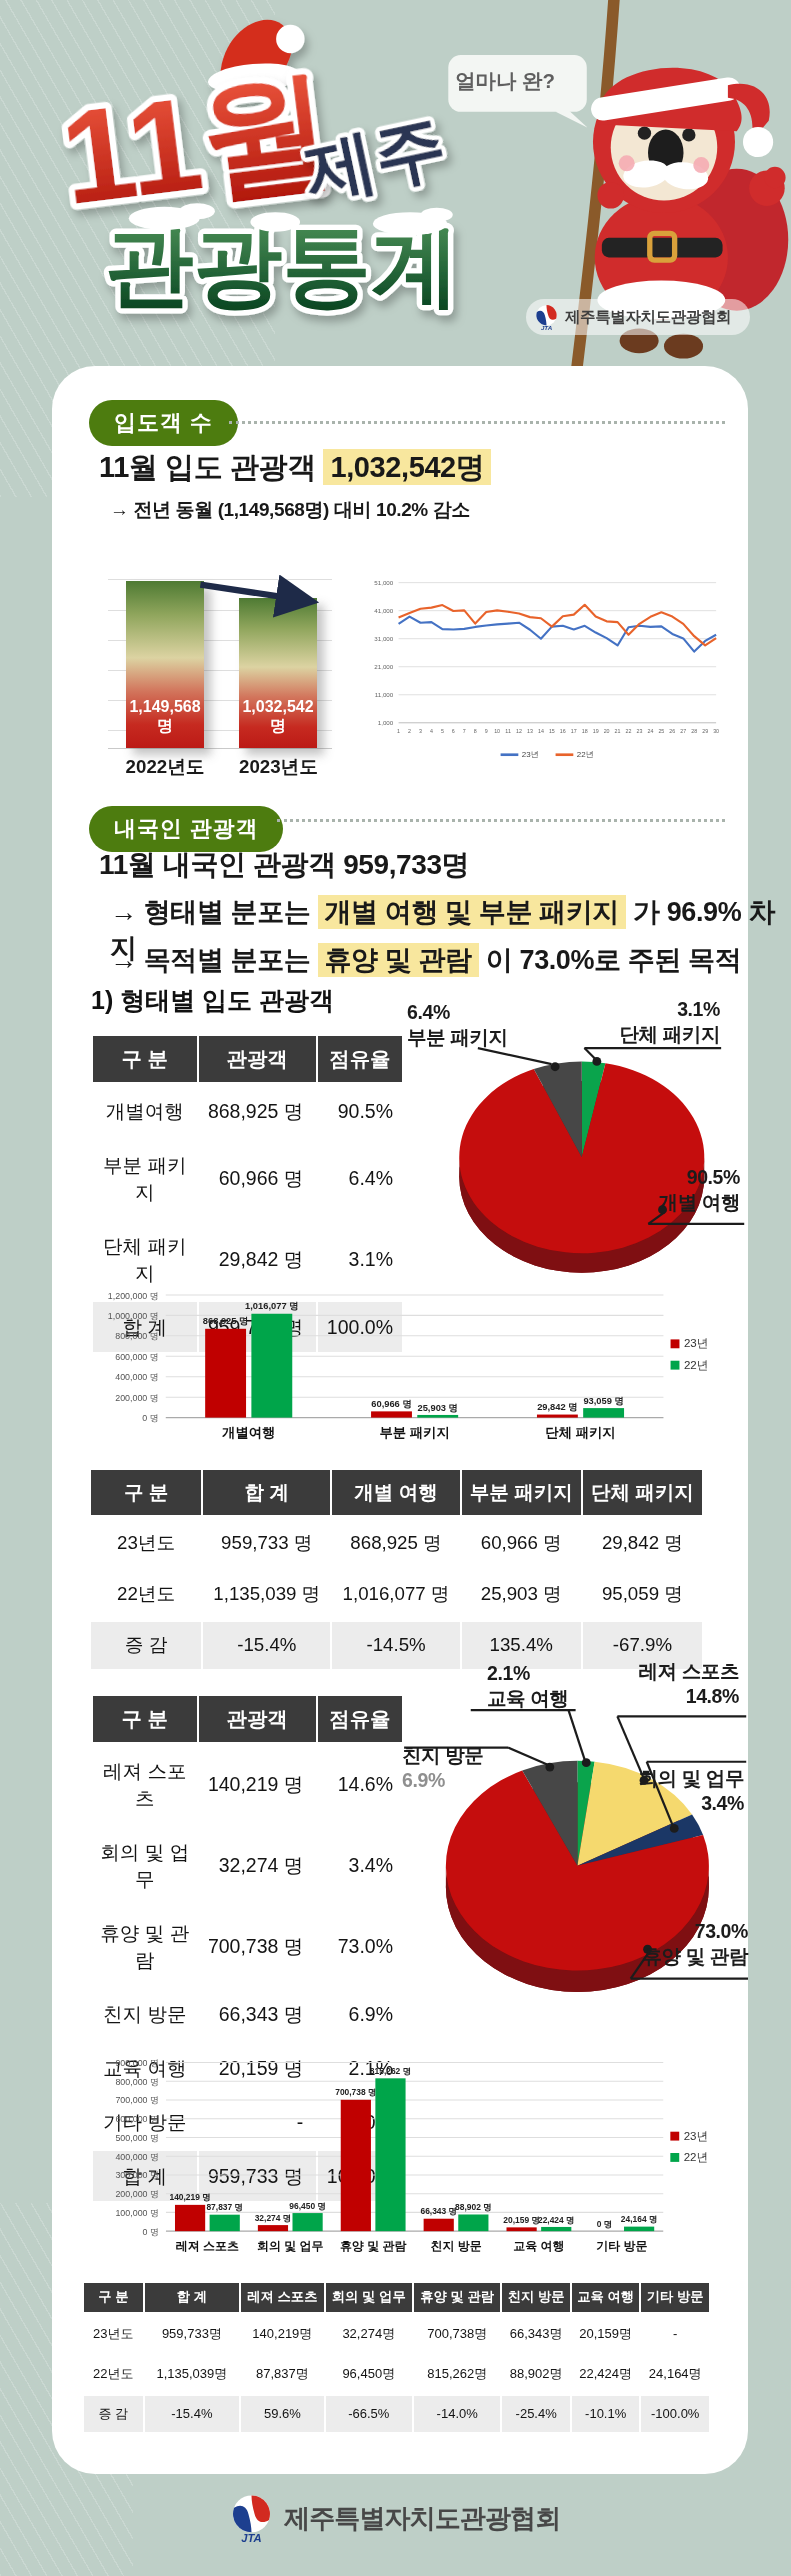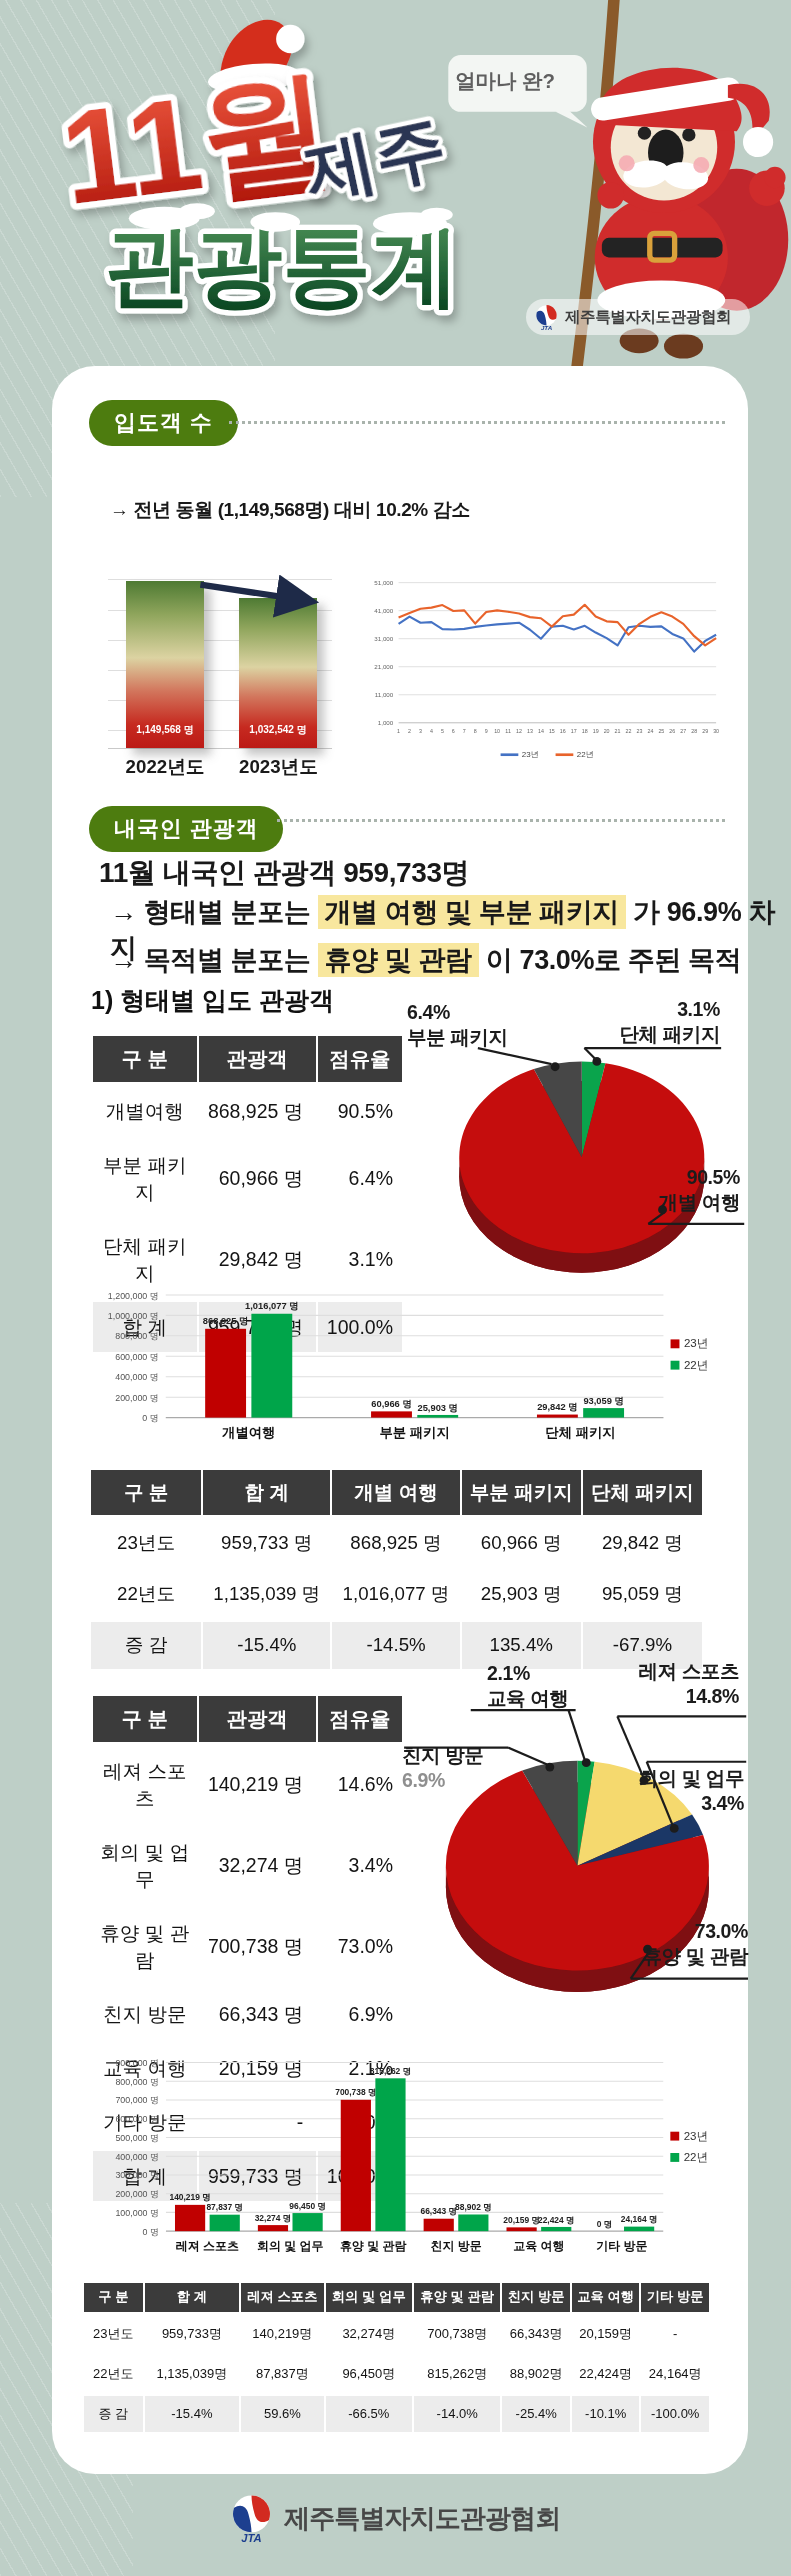--- a/index.html
+++ b/index.html
@@ -12,21 +12,21 @@
   
   .badge{position:absolute;background:#4d7c0f;color:#fff;border-radius:23px;font-size:22px;font-weight:700;padding:8px 25px;letter-spacing:0.9px;}
   .dotline{position:absolute;border-top:3.6px dotted #a9b3ac;height:0;}
   .txt{position:absolute;color:#191919;font-weight:700;letter-spacing:-0.4px;}
   .hl{background:#f8e79e;padding:1.8px 7px;}
   .subhead{position:absolute;color:#111;font-weight:700;font-size:25px;}
   
   #arrivalsChart{position:absolute;left:108px;top:574px;width:238px;height:206px;}
   .agrid{position:absolute;left:0;width:224px;border-top:1.8px solid #dedede;}
   .gbar{position:absolute;bottom:32px;width:78px;background:linear-gradient(180deg,#4e7a33 0%,#8fa55c 20%,#dcd3a2 46%,#d2755c 66%,#c62a20 86%,#bc1a16 100%);box-shadow:7px 7px 9px rgba(90,90,90,.35);}
-  .gbar .blabel{position:absolute;bottom:10.7px;width:100%;text-align:center;color:#fff;font-weight:800;font-size:10px;}
+  .gbar .blabel{position:absolute;bottom:10.7px;width:100%;text-align:center;color:#fff;font-weight:800;font-size:16px;}
   .gxlabel{position:absolute;bottom:0;width:107px;text-align:center;font-size:18.7px;font-weight:800;color:#1a1a1a;}
   
   table.dtable{border-collapse:separate;border-spacing:2.7px 4.4px;}
   table.dtable th{background:#3b3b3b;color:#fff;font-weight:700;text-align:center;}
   table.dtable td{color:#141414;text-align:center;}
   table.dtable tr.total td{background:#ececec;}
   #typeTable,#purposeTable{position:absolute;left:91px;}
   #typeTable{top:1032px;width:313px;}
   #purposeTable{top:1692px;width:313px;}
   #typeTable th,#purposeTable th{font-size:20.4px;padding:9px 3.6px;}
@@ -136,20 +136,23 @@
       <path d="M20 38 a18 18 0 0 1 -17 -24 c6 -4 12 -2 14 6 c2 7 3 13 3 18 z" fill="#1d3f8f"></path>
       <text x="20" y="47" text-anchor="middle" font-size="11" font-style="italic" font-weight="800" fill="#1d3f8f">JTA</text>
     </svg>
     <span>제주특별자치도관광협회</span>
   </div>
 
   <div id="card"></div>
 
   <div class="badge" style="left:89px;top:400px;">입도객 수</div>
   <div class="dotline" style="left:229px;top:421px;width:496px;"></div>
+  <div class="txt" style="left:99px;top:448px;font-size:29px;">
+    <span>11월 입도 관광객 </span><span class="hl">1,032,542명</span>
+  </div>
   <div class="txt" style="left:110px;top:497px;font-size:19px;">→ 전년 동월 (1,149,568명) 대비 10.2% 감소</div>
 
   <div id="arrivalsChart">
     <div class="agrid" style="top:5.3px;"></div>
       <div class="agrid" style="top:36px;"></div>
     <div class="agrid" style="top:66px;"></div>
       <div class="agrid" style="top:96px;"></div>
     <div class="agrid" style="top:126px;"></div>
       <div class="agrid" style="top:156px;"></div>
     <div class="agrid" style="top:174px;border-color:#c9c9c9;"></div>
@@ -217,21 +220,21 @@
       <polyline points="50,58.45200000000001 62.3448275862069,50.236000000000004 74.6896551724138,57.188 87.0344827586207,56.55600000000001 99.37931034482759,64.45599999999999 111.72413793103448,64.77199999999999 124.06896551724138,64.14 136.41379310344826,61.928 148.75862068965517,60.34800000000001 161.10344827586206,59.084 173.44827586206895,58.13600000000001 185.79310344827587,57.188 198.13793103448276,65.088 210.48275862068965,75.2 222.82758620689654,61.611999999999995 235.17241379310346,60.664 247.51724137931035,64.77199999999999 259.8620689655172,60.664 272.2068965517241,68.24799999999999 284.55172413793105,74.568 296.8965517241379,82.78399999999999 309.2413793103448,62.243999999999986 321.58620689655174,60.664 333.9310344827586,61.928 346.2758620689655,61.29600000000001 358.62068965517244,69.828 370.9655172413793,74.884 383.3103448275862,89.736 395.6551724137931,77.72800000000001 408,70.776" fill="none" stroke="#4472c4" stroke-width="2.4" stroke-linejoin="round"></polyline>
       <polyline points="50,51.184 62.3448275862069,46.128 74.6896551724138,41.388000000000005 87.0344827586207,40.123999999999995 99.37931034482759,37.28 111.72413793103448,43.916 124.06896551724138,43.28399999999999 136.41379310344826,58.13600000000001 148.75862068965517,45.17999999999999 161.10344827586206,43.28399999999999 173.44827586206895,44.86399999999999 185.79310344827587,46.75999999999999 198.13793103448276,50.867999999999995 210.48275862068965,52.132000000000005 222.82758620689654,61.611999999999995 235.17241379310346,49.92 247.51724137931035,48.024 259.8620689655172,36.964 272.2068965517241,50.236000000000004 284.55172413793105,55.608000000000004 296.8965517241379,56.55600000000001 309.2413793103448,70.776 321.58620689655174,58.45200000000001 333.9310344827586,50.55199999999999 346.2758620689655,45.495999999999995 358.62068965517244,50.236000000000004 370.9655172413793,58.45200000000001 383.3103448275862,72.356 395.6551724137931,82.78399999999999 408,74.568" fill="none" stroke="#e8632b" stroke-width="2.4" stroke-linejoin="round"></polyline>
       <line x1="165" y1="206" x2="185" y2="206" stroke="#4472c4" stroke-width="3"></line>
       <text x="189" y="209" font-size="9" fill="#444">23년</text>
       <line x1="227" y1="206" x2="247" y2="206" stroke="#e8632b" stroke-width="3"></line>
       <text x="251" y="209" font-size="9" fill="#444">22년</text>
     </svg>
 
   <div class="badge" style="left:89px;top:798px;margin-top:8px;">내국인 관광객</div>
   <div class="dotline" style="left:277px;top:819px;width:448px;"></div>
-  <div class="txt" style="left:99px;top:846px;font-size:28px;margin-top:8px;">11월 내국인 관광객 959,733명</div>
+  <div class="txt" style="left:99px;top:846px;font-size:28px;">11월 내국인 관광객 959,733명</div>
   <div class="txt" style="left:110px;top:894px;font-size:27px;">
     <span>→ 형태별 분포는 </span><span class="hl">개별 여행 및 부분 패키지</span><span> 가 96.9% 차지</span>
   </div>
   <div class="txt" style="left:110px;top:942px;font-size:27px;">
     <span>→ 목적별 분포는 </span><span class="hl">휴양 및 관람</span><span> 이 73.0%로 주된 목적</span>
   </div>
 
   <div class="subhead" style="left:91px;top:984px;">1) 형태별 입도 관광객</div>
 
   <table id="typeTable" class="dtable">

